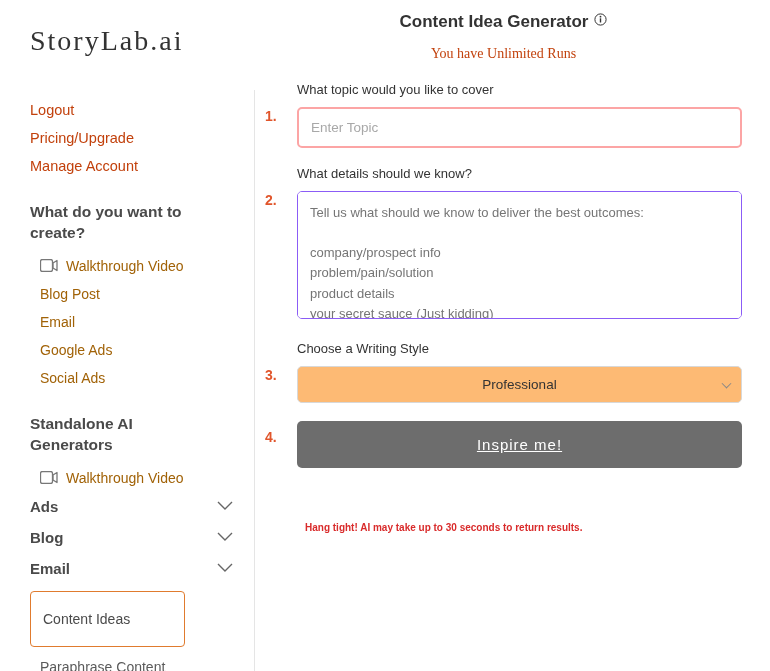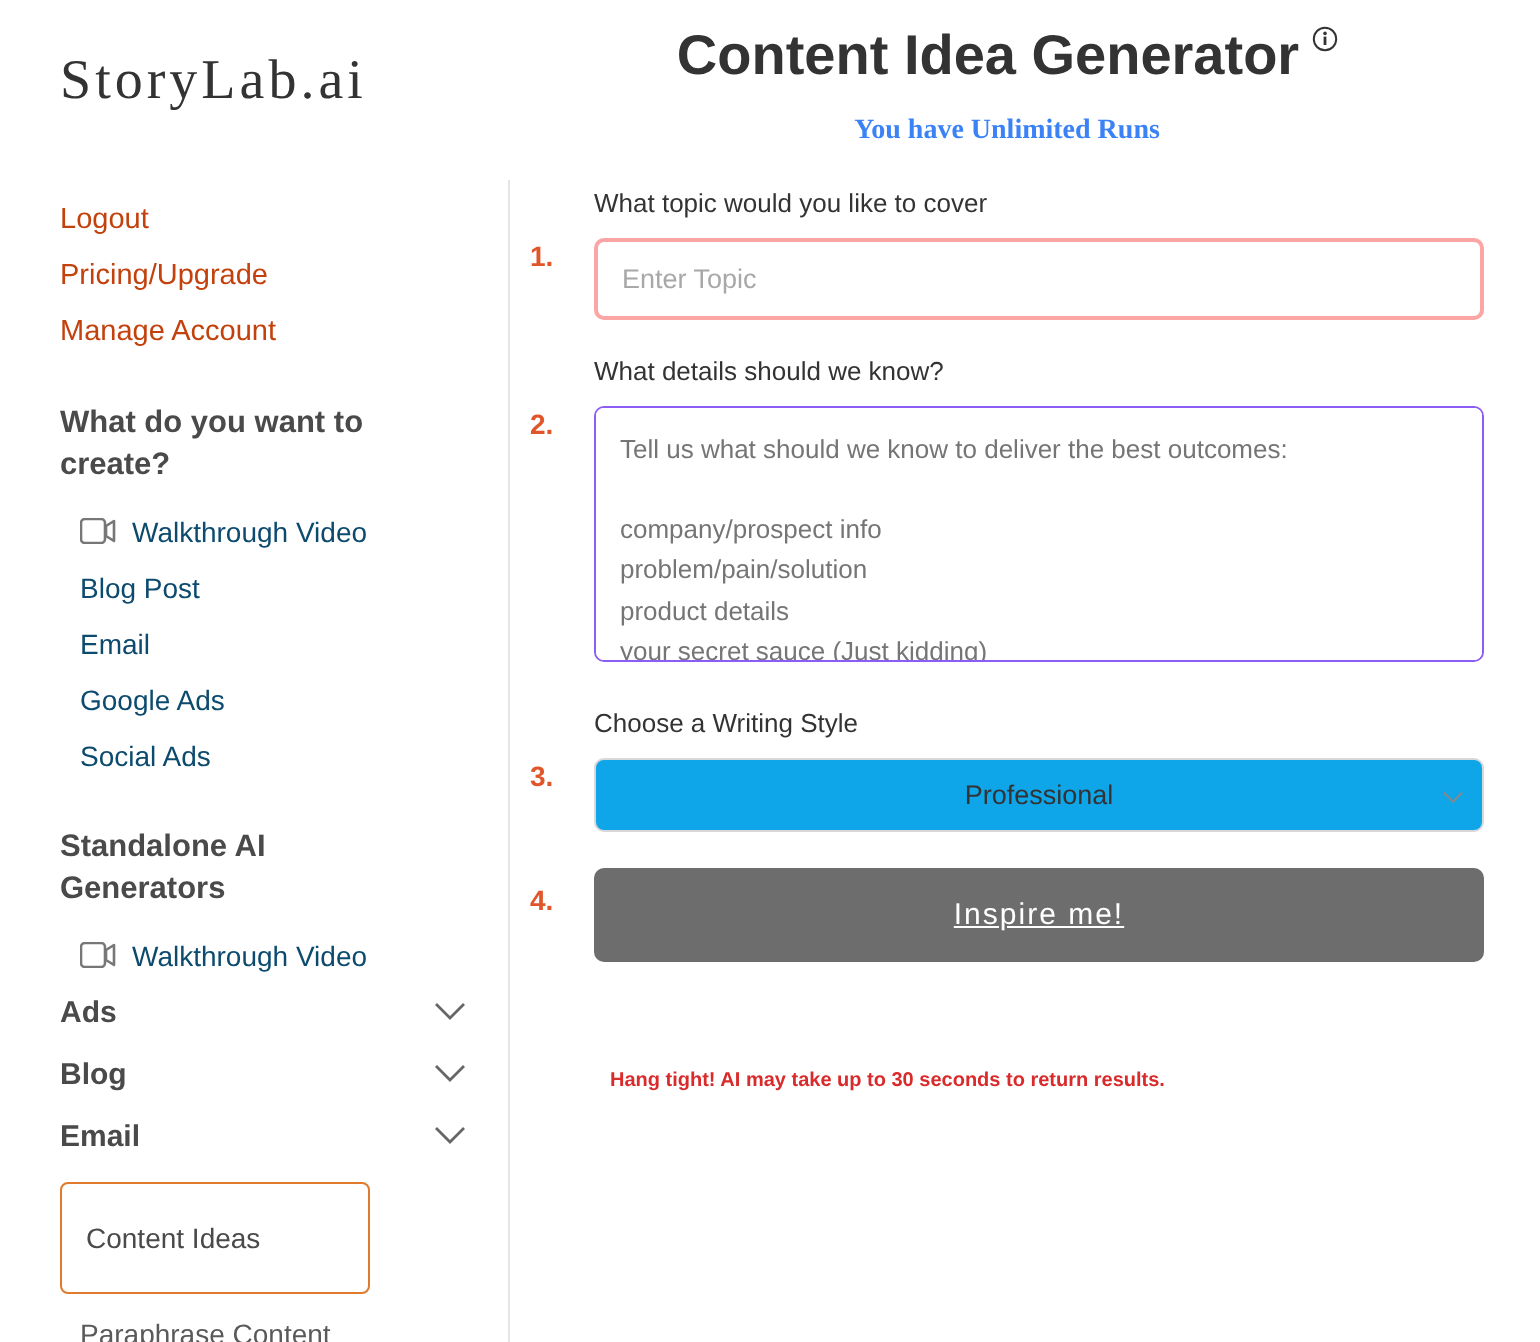--- a/index.html
+++ b/index.html
@@ -3,41 +3,41 @@
 <meta charset="utf-8">
 <style>
   * { box-sizing: border-box; margin: 0; padding: 0; }
   html, body { width: 770px; height: 671px; font-family: -apple-system, BlinkMacSystemFont, "Segoe UI", Arial, sans-serif; color: #555; background: #fff; }
   .app { display: flex; width: 100%; height: 100%; }
   .sidebar { width: 255px; padding: 25px 0 0 30px; position: relative; }
   .sidebar::after { content: ""; position: absolute; top: 90px; bottom: 0; right: 0; width: 1px; background: #e5e5e5; }
   .logo { font-family: Georgia, "Times New Roman", serif; font-size: 28px; letter-spacing: 2px; color: #333; margin-bottom: 45px; }
   .nav-link { display: block; font-size: 14.5px; color: #c2410c; margin-bottom: 12px; cursor: pointer; }
   .section-heading { font-size: 15.5px; font-weight: 700; color: #4a4a4a; margin-top: 28px; margin-bottom: 14px; line-height: 1.35; padding-right: 40px; }
-  .item { display: flex; align-items: center; font-size: 14px; color: #0c4a6e; margin-bottom: 12px; padding-left: 10px; cursor: pointer; }
+  .item { display: flex; align-items: center; font-size: 14px; color: #a16207; margin-bottom: 12px; padding-left: 10px; cursor: pointer; }
   .item .vicon { margin-right: 8px; flex-shrink: 0; }
   .cat-row { display: flex; align-items: center; justify-content: space-between; font-size: 15px; font-weight: 600; color: #4a4a4a; padding-right: 22px; margin-bottom: 14px; cursor: pointer; }
   .cat-row .chev { flex-shrink: 0; }
   .item-selected { border: 1.5px solid #e07b2e; border-radius: 4px; padding: 19px 12px; margin-right: 70px; margin-bottom: 12px; color: #4a4a4a; font-size: 14px; cursor: pointer; }
   .subitem { font-size: 14px; color: #5a5a5a; margin-bottom: 14px; padding-left: 10px; cursor: pointer; }
 
   .main { flex: 1; padding: 12px 28px 0 10px; }
   .title-row { display: flex; align-items: flex-start; justify-content: center; gap: 6px; }
-  .page-title { font-size: 28px; font-weight: 700; color: #333; text-align: center; }
+  .page-title { font-size: 17px; font-weight: 700; color: #333; text-align: center; }
   .info-icon { margin-top: 1px; }
-  .runs { text-align: center; font-family: Georgia, serif; font-weight: 700; font-size: 14px; color: #3b82f6; margin-top: 14px; margin-bottom: 20px; }
+  .runs { text-align: center; font-family: Georgia, serif; font-weight: 400; font-size: 14px; color: #c2410c; margin-top: 14px; margin-bottom: 20px; }
   .form-row { display: flex; align-items: flex-start; margin-bottom: 18px; }
   .step-num { width: 32px; flex-shrink: 0; color: #e1552b; font-weight: 700; font-size: 14px; padding-top: 26px; }
   .step-num.tight { padding-top: 8px; }
   .field-col { flex: 1; }
   .field-label { font-size: 13px; color: #333; margin-bottom: 10px; }
   .text-input { width: 100%; border: 2px solid #fca5a5; border-radius: 5px; padding: 11px 12px; font-size: 13.5px; color: #333; font-family: inherit; }
   .text-input::placeholder { color: #a8a8a8; }
   .textarea { width: 100%; border: 1px solid #8b5cf6; border-radius: 5px; padding: 11px 12px; font-size: 13px; color: #a8a8a8; line-height: 1.55; min-height: 128px; font-family: inherit; resize: none; white-space: pre-wrap; }
-  .select { width: 100%; border: 1px solid #d8d8d8; border-radius: 5px; padding: 10px 12px; font-size: 13.5px; color: #333; background: #0ea5e9; text-align: center; text-align-last: center; appearance: none; -webkit-appearance: none; position: relative; font-family: inherit; }
+  .select { width: 100%; border: 1px solid #d8d8d8; border-radius: 5px; padding: 10px 12px; font-size: 13.5px; color: #333; background: #fdba74; text-align: center; text-align-last: center; appearance: none; -webkit-appearance: none; position: relative; font-family: inherit; }
   .select-wrap { position: relative; }
   .select-wrap::after { content: ""; position: absolute; right: 12px; top: 50%; width: 6px; height: 6px; border-right: 1px solid #888; border-bottom: 1px solid #888; transform: translateY(-70%) rotate(45deg); pointer-events: none; }
   .cta { width: 100%; background: #6d6d6d; color: #fff; border: none; border-radius: 5px; padding: 15px 0; font-size: 15px; letter-spacing: 1px; cursor: pointer; font-family: inherit; text-decoration: underline; }
   .wait-msg { text-align: left; color: #d92b2b; font-weight: 700; font-size: 10px; line-height: 1.5; margin-top: 52px; padding: 0 40px; }
   svg { display: block; }
 </style>
 </head>
 <body>
 
 <div class="app">

